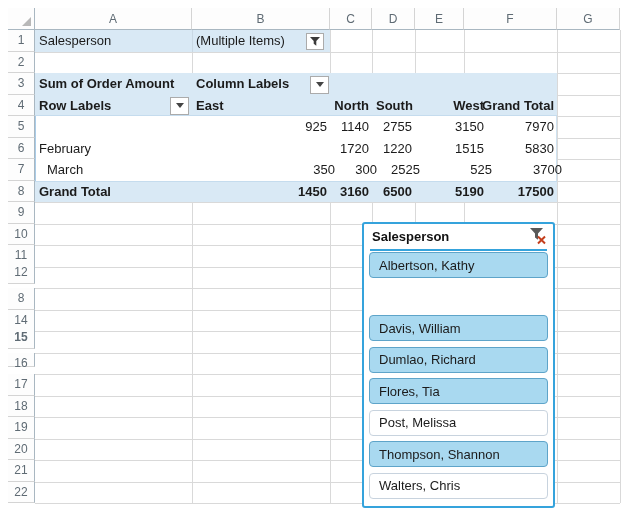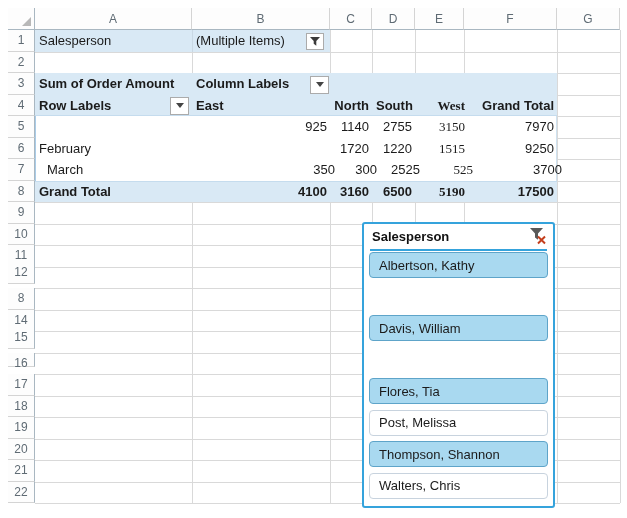--- a/index.html
+++ b/index.html
@@ -54,21 +54,21 @@
     position:absolute; height:21.5px; line-height:21.5px;
     font-size:13px; color:#1b1b1b; white-space:nowrap; overflow:hidden;
     padding:0 4px; box-sizing:border-box; z-index:3;
   }
   .b { font-weight:bold; }
   .ra { text-align:right; padding-right:3px; }
   .colA { left:35px;  width:157px; }
   .colB { left:192px; width:138px; }
   .colC { left:330px; width:42px; }
   .colD { left:372px; width:43px; }
-  .colE { left:419px; width:49px;font-family:Liberation Serif, serif; }
+  .colE { left:438px; width:49px; }
   .colF { left:464px; width:93px; }
   .r1 { top:30px; } .r3 { top:73px; } .r4 { top:94.5px; }
   .r5 { top:116px; } .r6 { top:137.5px; } .r7 { top:159px;margin-left:8px; } .r8 { top:180.5px; }
 
   
   .sqbtn {
     position:absolute; width:19px; height:18px; background:#ffffff;
     border:1px solid #ababab; box-sizing:border-box; padding:0; margin:0;
     display:flex; align-items:center; justify-content:center; cursor:pointer; z-index:4;
   }
@@ -123,21 +123,21 @@
       <div class="rowhead" style="top: 116px; height: 21.5px;">5</div>
       <div class="rowhead" style="top: 137.5px; height: 21.5px;">6</div>
       <div class="rowhead" style="top: 159px; height: 21.5px;">7</div>
       <div class="rowhead" style="top: 180.5px; height: 21.5px;">8</div>
       <div class="rowhead" style="top: 202px; height: 21.5px;">9</div>
       <div class="rowhead" style="top: 223.5px; height: 21.5px;">10</div>
       <div class="rowhead" style="top: 245px; height: 21.5px;">11</div>
       <div class="rowhead" style="top: 262px; height: 21.5px;">12</div>
       <div class="rowhead" style="top: 288px; height: 21.5px;">8</div>
       <div class="rowhead" style="top: 309.5px; height: 21.5px;">14</div>
-      <div class="rowhead" style="top: 327px; height: 21.5px;">15</div>
+      <div class="rowhead" style="top: 327px; height: 21.5px; font-weight: bold;">15</div>
       <div class="rowhead" style="top: 352.5px; height: 14px;">16</div>
       <div class="rowhead" style="top: 374px; height: 21.5px;">17</div>
       <div class="rowhead" style="top: 395.5px; height: 21.5px;">18</div>
       <div class="rowhead" style="top: 417px; height: 21.5px;">19</div>
       <div class="rowhead" style="top: 438.5px; height: 21.5px;">20</div>
       <div class="rowhead" style="top: 460px; height: 21.5px;">21</div>
       <div class="rowhead" style="top: 481.5px; height: 21.5px;">22</div>
     </div>
   <div id="gridlines">
       <div class="vline" style="left: 192px;"></div>
@@ -204,47 +204,48 @@
   <div class="cell colB r5 ra">925</div>
   <div class="cell colC r5 ra">1140</div>
   <div class="cell colD r5 ra">2755</div>
   <div class="cell colE r5 ra">3150</div>
   <div class="cell colF r5 ra">7970</div>
 
   <div class="cell colA r6">February</div>
   <div class="cell colC r6 ra">1720</div>
   <div class="cell colD r6 ra">1220</div>
   <div class="cell colE r6 ra">1515</div>
-  <div class="cell colF r6 ra">9250</div>
+  <div class="cell colF r6 ra">5830</div>
 
   <div class="cell colA r7">March</div>
   <div class="cell colB r7 ra">350</div>
   <div class="cell colC r7 ra">300</div>
   <div class="cell colD r7 ra">2525</div>
   <div class="cell colE r7 ra">525</div>
   <div class="cell colF r7 ra">3700</div>
 
   <div class="cell colA r8 b">Grand Total</div>
-  <div class="cell colB r8 b ra">4100</div>
+  <div class="cell colB r8 b ra">1450</div>
   <div class="cell colC r8 b ra">3160</div>
   <div class="cell colD r8 b ra">6500</div>
   <div class="cell colE r8 b ra">5190</div>
   <div class="cell colF r8 b ra">17500</div>
 
   <div id="slicer">
     <span class="slicer-title">Salesperson</span>
     <button class="slicer-clear">
       <svg width="20" height="18" viewBox="0 0 20 18">
         <path d="M3 1h13l-5 5.4v6.4l-3-2.3v-4z" fill="#595959"></path>
         <path d="M11 9.5l7 7M18 9.5l-7 7" stroke="#c43e1c" stroke-width="2" fill="none"></path>
       </svg>
     </button>
     <div class="slicer-underline"></div>
 
     <button class="slicer-item selected" style="top:28px">Albertson, Kathy</button>
     <button class="slicer-item selected" style="top:91px">Davis, William</button>
+    <button class="slicer-item selected" style="top:122.5px">Dumlao, Richard</button>
     <button class="slicer-item selected" style="top:154px">Flores, Tia</button>
     <button class="slicer-item" style="top:185.5px">Post, Melissa</button>
     <button class="slicer-item selected" style="top:217px">Thompson, Shannon</button>
     <button class="slicer-item" style="top:248.5px">Walters, Chris</button>
   </div>
 
 </div>
 
 </body></html>

